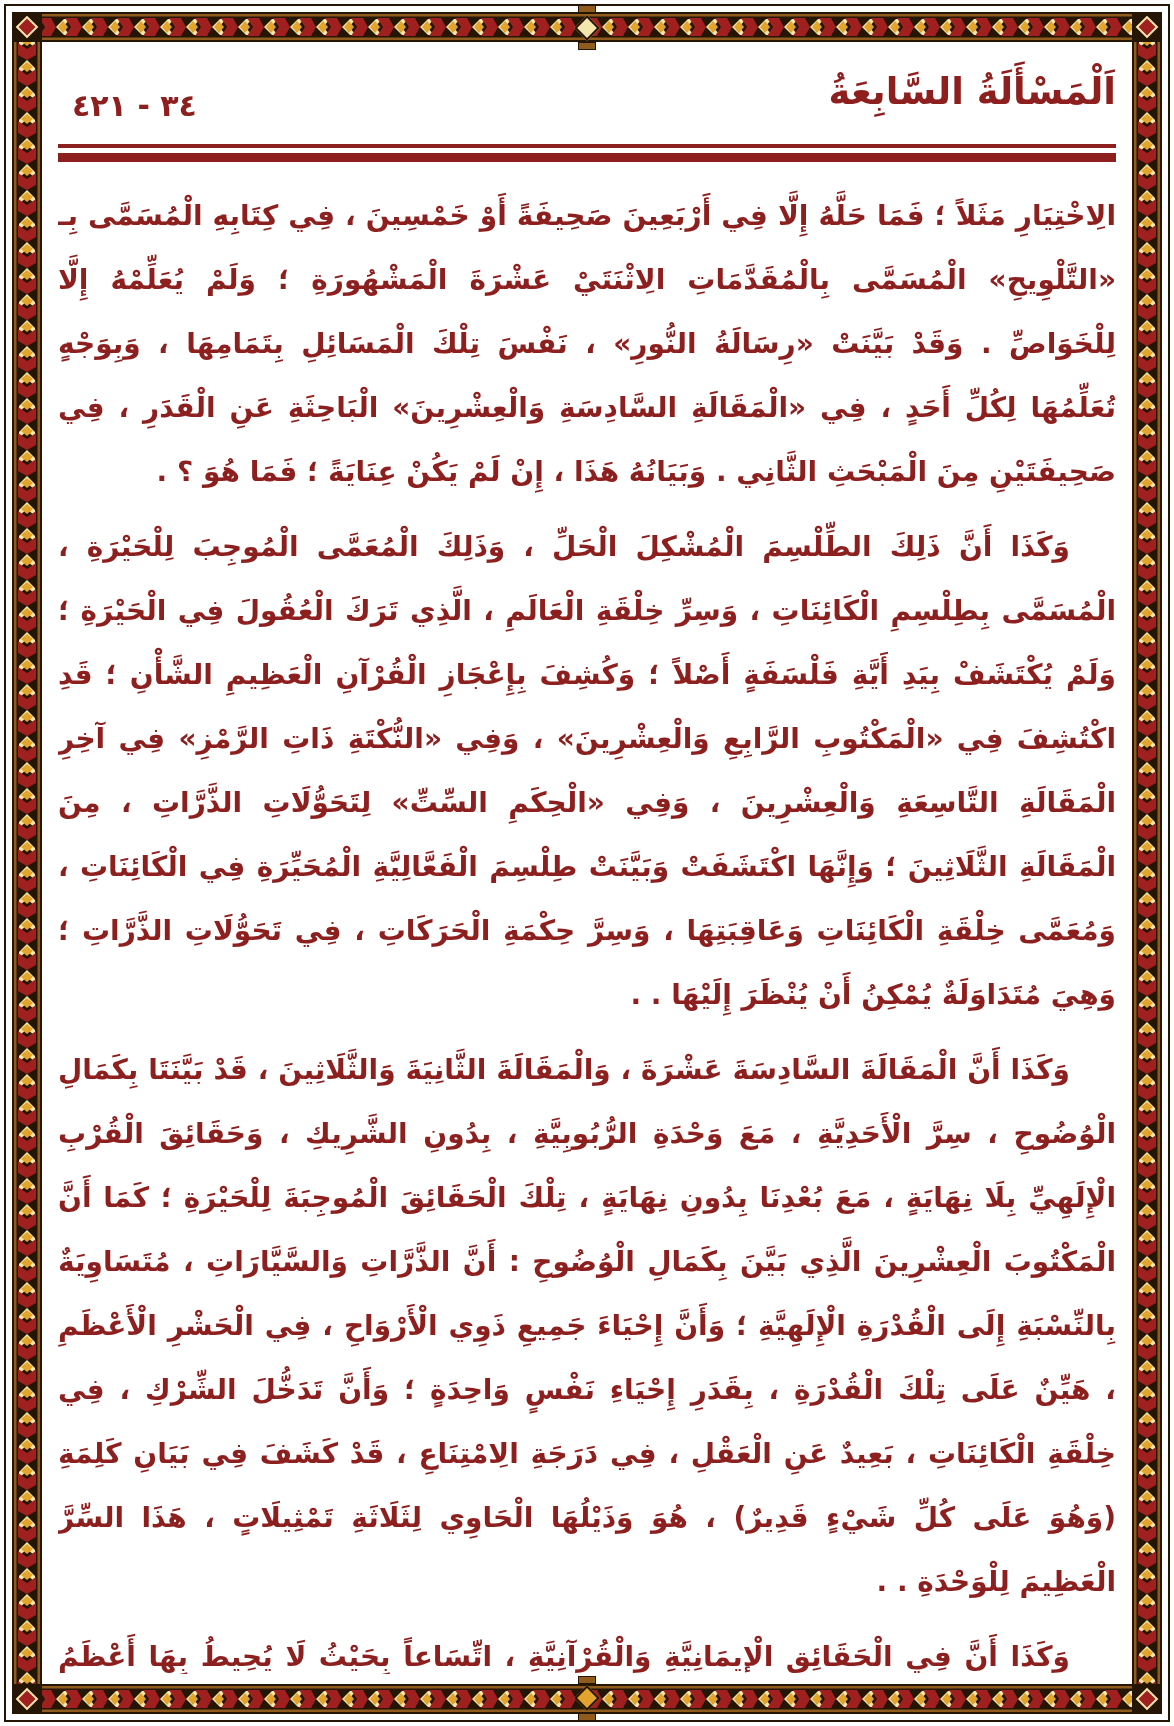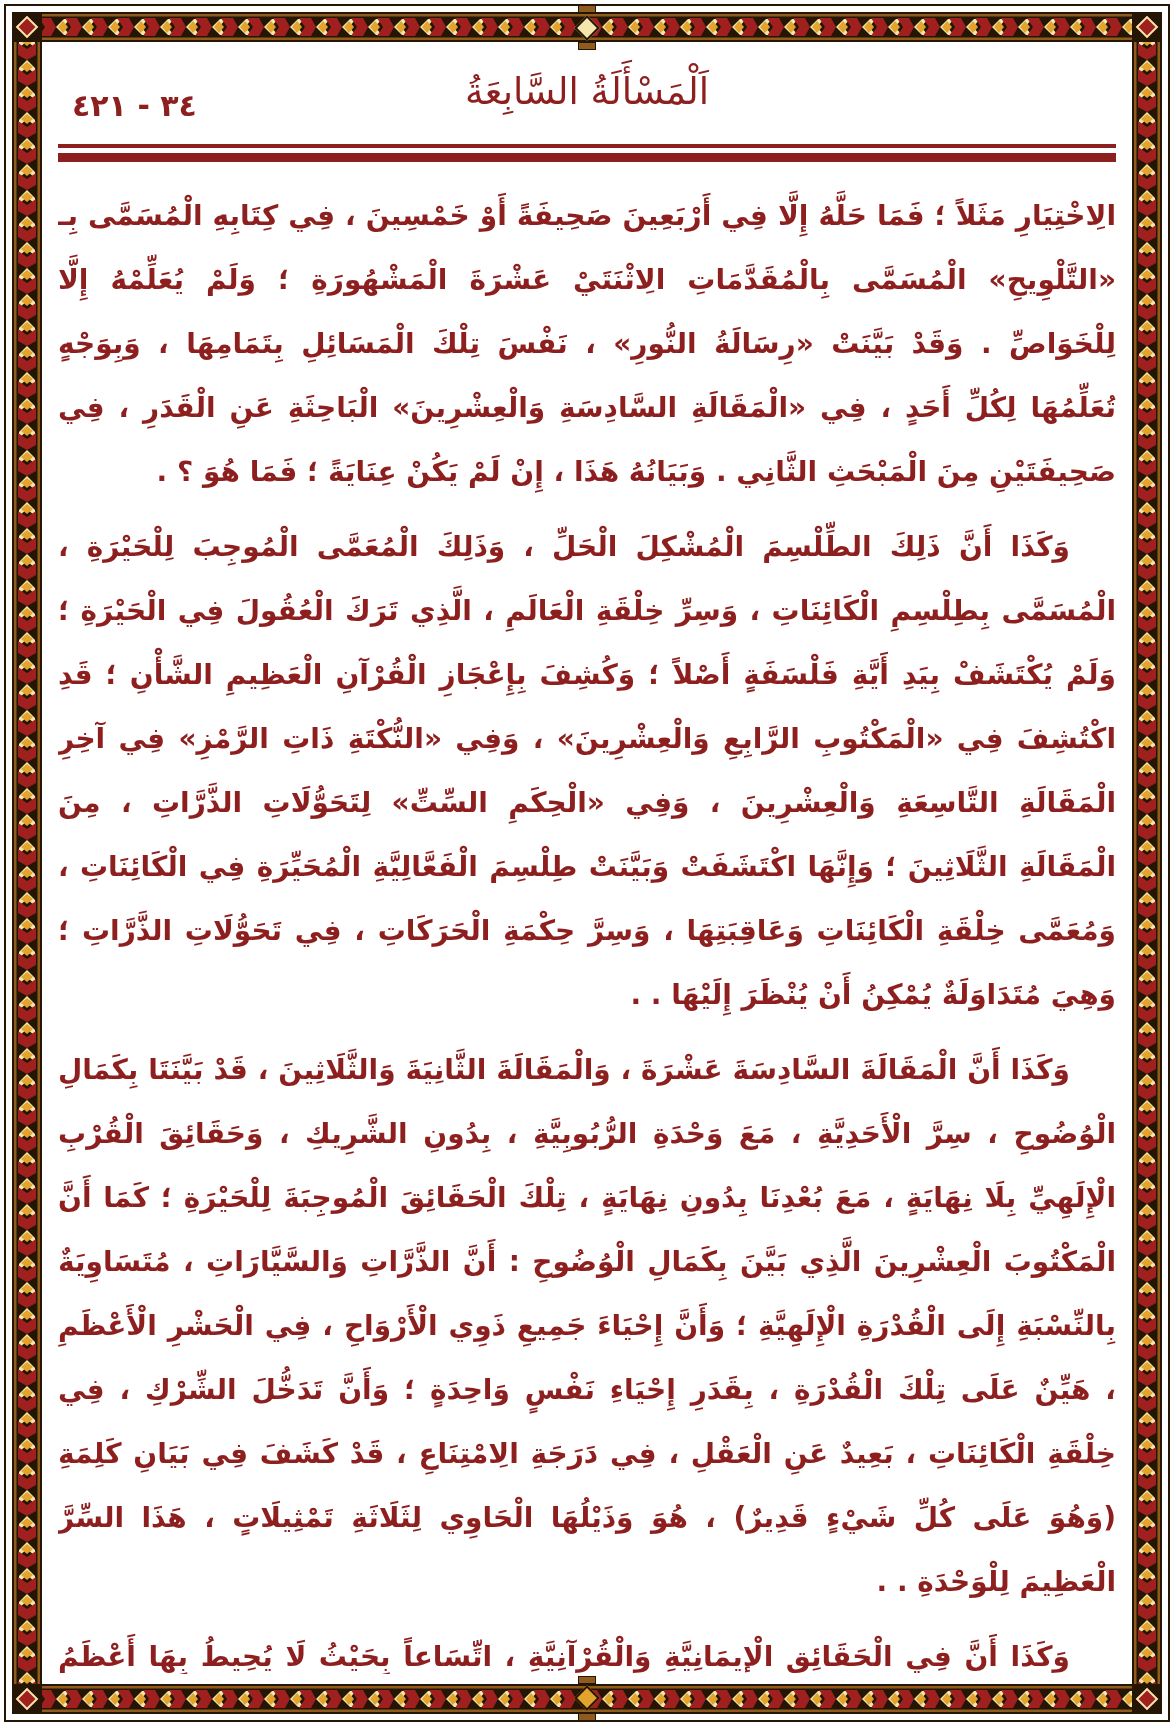--- a/index.html
+++ b/index.html
@@ -31,22 +31,22 @@
   .tab{position:absolute; left:50%; transform:translateX(-50%); width:16px; height:6px;
     background:var(--brown); border:1px solid var(--outline); pointer-events:none;}
   .tab.t-out{top:5px;} .tab.t-in{top:42px;} .tab.b-out{bottom:5px;} .tab.b-in{bottom:42px;}
 
   
   .content{position:absolute; left:58px; right:58px; top:52px; bottom:52px; overflow:hidden;
     color:var(--text);}
   .header{position:relative; height:92px;}
   .page-num{position:absolute; left:14px; top:36px; font-size:30px; font-weight:bold;
     letter-spacing:2px; direction:rtl;}
-  .page-title{position:absolute; left:0; right:0; top:18px; text-align:center;
-    font-size:37px; font-weight:normal;}
+  .page-title{position:absolute; left:0; right:0; top:18px; 
+    font-size:37px; font-weight:bold;}
   .rule1{height:4px; background:var(--text);}
   .rule2{height:9px; background:var(--text); margin-top:5px;}
 
   .body-text{margin-top:22px; direction:rtl; text-align:justify;
     font-size:28px; font-weight:bold; line-height:64px;}
   .body-text p{margin:0 0 11px 0;}
   .body-text p.indent{text-indent:46px;}
 </style>
 </head>
 <body>

